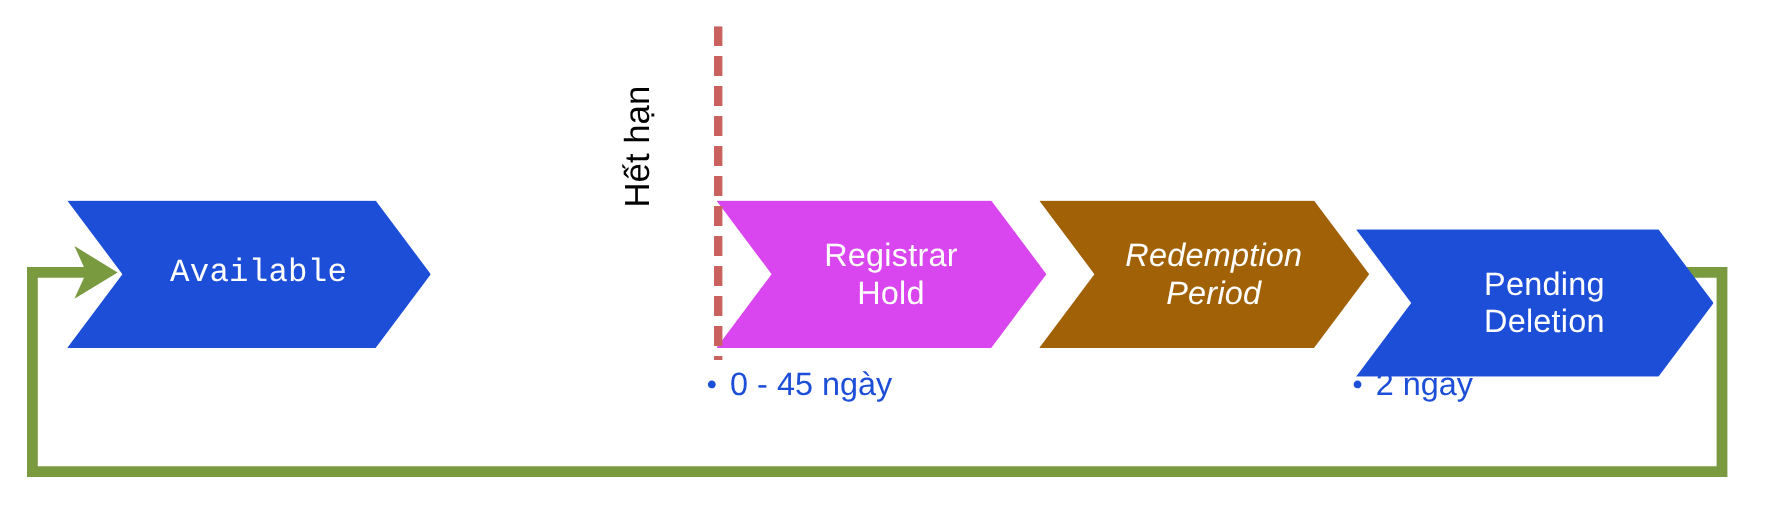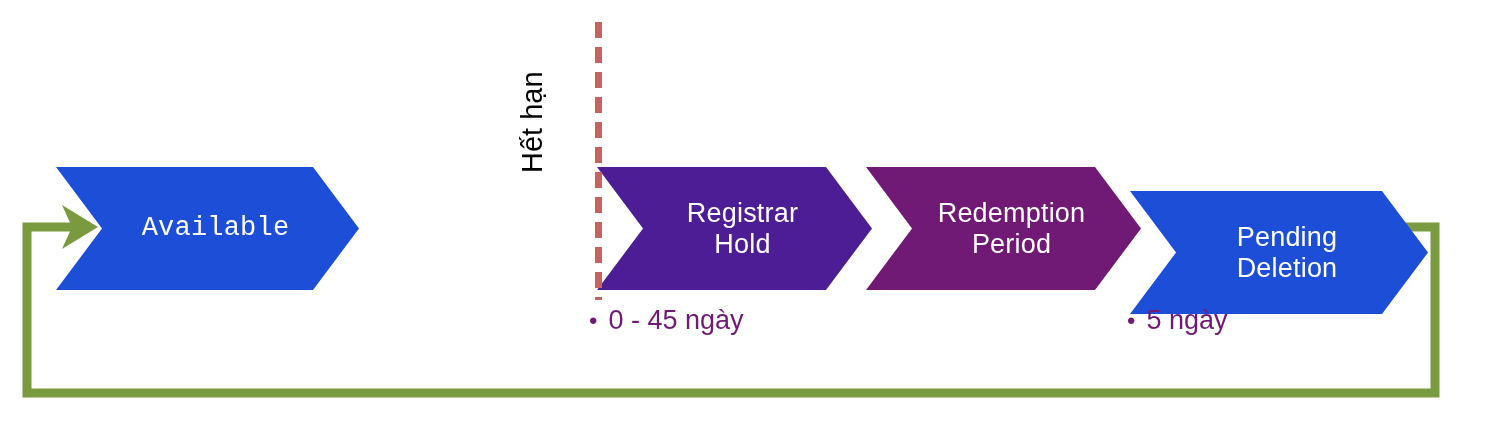--- a/index.html
+++ b/index.html
@@ -85,21 +85,21 @@
     color: #000000;
     white-space: nowrap;
     text-align: left;
   }
 
   
   .note {
     position: absolute;
     top: 304px;
     font-size: 27px;
-    color: #701a75;
+    color: #1d4ed8;
     white-space: nowrap;
   }
   .note .bullet {
     display: inline-block;
     font-size: 24px;
     line-height: 1;
     vertical-align: middle;
     margin-right: 11px;
   }
   .note .note-text {
@@ -117,41 +117,41 @@
       <path d="M 88 227 L 27 227 L 27 393 L 1435 393 L 1435 227 L 1390 227" fill="none" stroke="#7a9a3f" stroke-width="9" stroke-linecap="butt" stroke-linejoin="miter"></path>
       <polygon points="62,205 98,227 62,249 72,227" fill="#7a9a3f"></polygon>
     </g>
   </svg>
 
   <div class="chevron first" style="left:56px; width:303px; background:#1d4ed8;font-family:Liberation Mono, monospace;">
     <span class="chevron-label">Available</span>
   </div>
 
 
-  <div class="chevron" style="left:597px; width:275px; background:#4c1d95;justify-content:center;">
+  <div class="chevron" style="left:597px; width:275px; background:#d946ef;justify-content:center;">
     <span class="chevron-label">Registrar
 Hold</span>
   </div>
 
-  <div class="chevron" style="left:866px; width:275px; background:#701a75;">
+  <div class="chevron" style="left:866px; width:275px; background:#a16207;font-style:italic;">
     <span class="chevron-label">Redemption
 Period</span>
   </div>
 
   <div class="chevron" style="left:1130px; width:298px; background:#1d4ed8;margin-top:24px;">
     <span class="chevron-label">Pending
 Deletion</span>
   </div>
 
   <div id="expiry-line"></div>
 
   <div id="expiry-label">Hết hạn</div>
 
   <div class="note" style="left:589px;">
     <span class="bullet">•</span><span class="note-text">0 - 45 ngày</span>
   </div>
 
 
   <div class="note" style="left:1127px;">
-    <span class="bullet">•</span><span class="note-text">5 ngày</span>
+    <span class="bullet">•</span><span class="note-text">2 ngày</span>
   </div>
 
 </div>
 
 </body></html>

